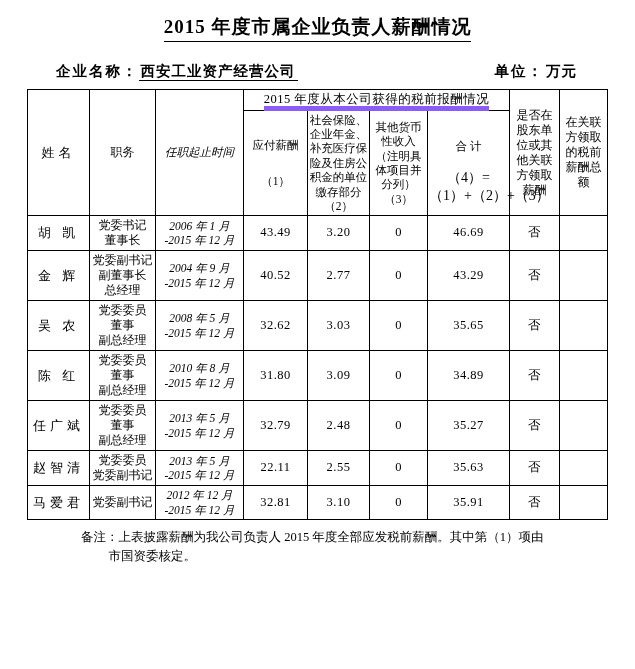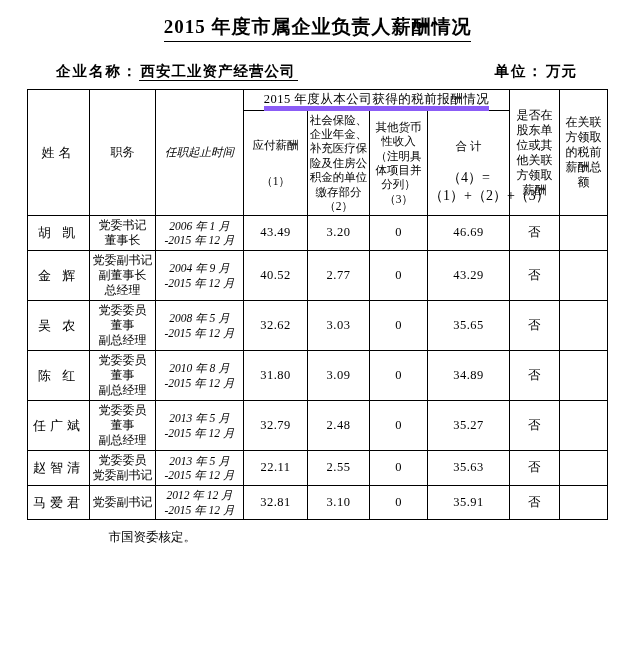--- a/index.html
+++ b/index.html
@@ -315,16 +315,17 @@
           <td class="cellnum">3.10</td>
           <td class="cellnum">0</td>
           <td class="cellnum">35.91</td>
           <td class="cellnum">否</td>
           <td class="cellnum"></td>
         </tr>
       </tbody>
   </table>
 
   <div class="footer-note">
+    <span class="indent">备注：上表披露薪酬为我公司负责人 2015 年度全部应发税前薪酬。其中第（1）项由</span>
     <span class="indent2">市国资委核定。</span>
   </div>
 
 </div>
 
 </body></html>

